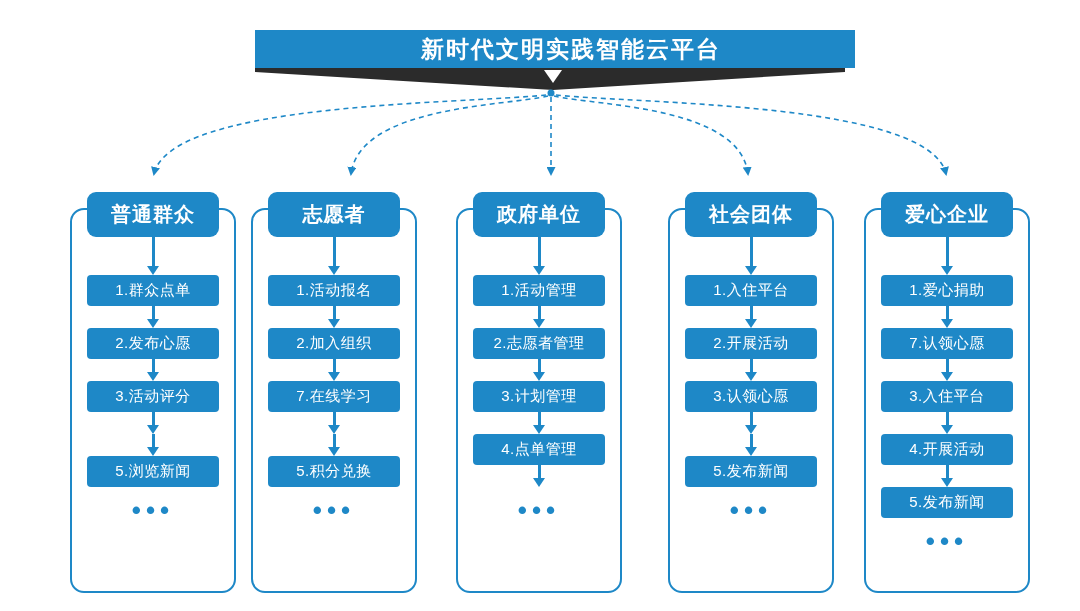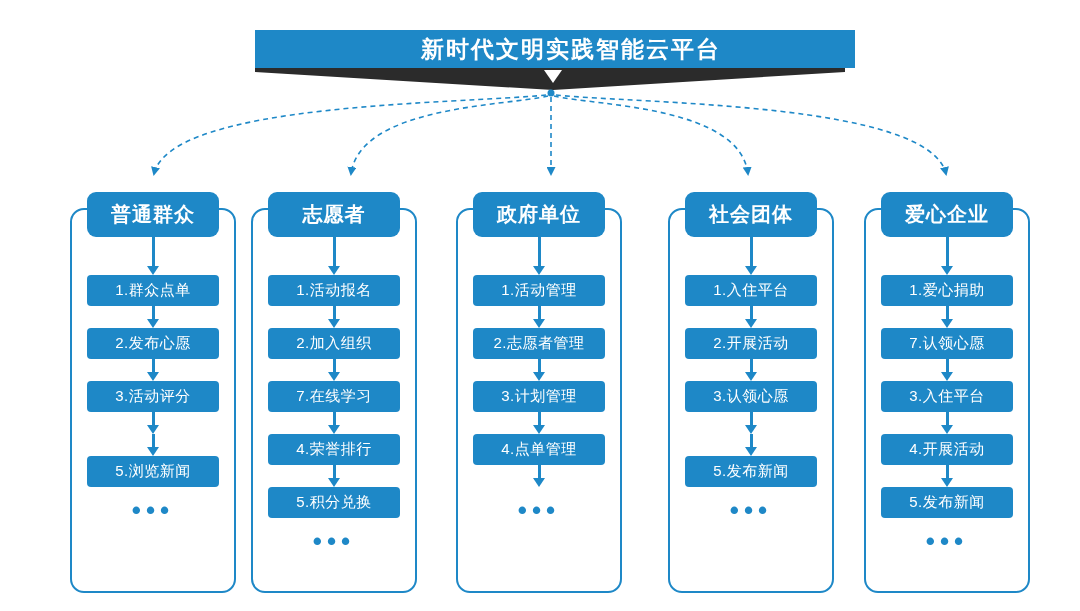--- a/index.html
+++ b/index.html
@@ -153,21 +153,20 @@
       <div class="flow-item">2.加入组织</div>
       <div class="arrow short">
         <span class="stem"></span>
         <span class="head"></span>
       </div>
       <div class="flow-item">7.在线学习</div>
       <div class="arrow short">
         <span class="stem"></span>
         <span class="head"></span>
       </div>
-      <div class="flow-item">4.荣誉排行</div>
       <div class="arrow short">
         <span class="stem"></span>
         <span class="head"></span>
       </div>
       <div class="flow-item">5.积分兑换</div>
       <div class="dots">•••</div>
     </div>
   <div class="column" style="left:456px">
       <div class="col-outline"></div>
       <div class="col-header">政府单位</div>

